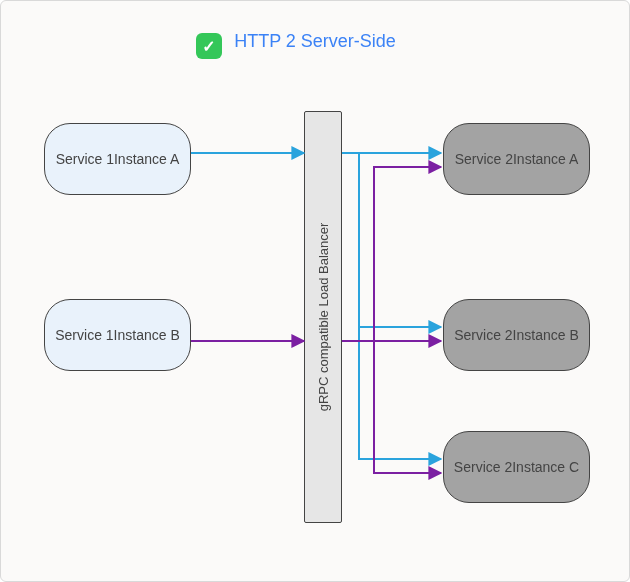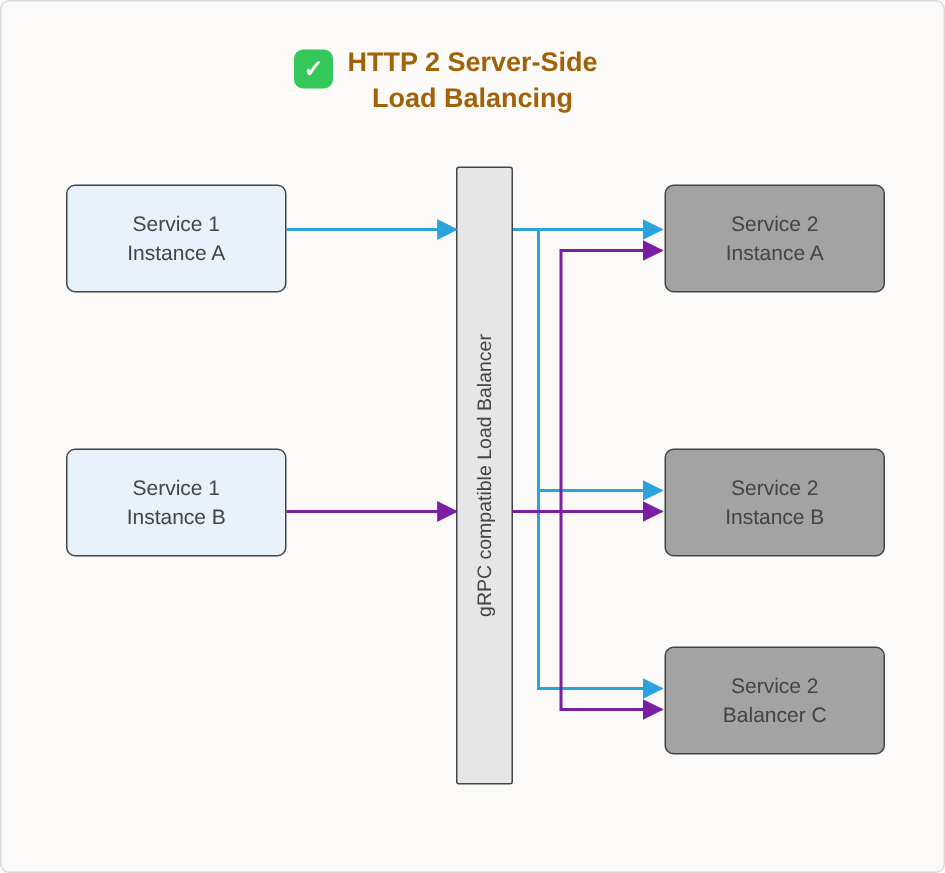--- a/index.html
+++ b/index.html
@@ -1,41 +1,40 @@
 <!DOCTYPE html>
 <html><head>
 <meta charset="utf-8">
 <style>
   html,body{margin:0;padding:0;background:#fff;font-family:Helvetica,Arial,sans-serif}
   #stage{position:relative;width:630px;height:582px;margin:0 auto;background:#fbfaf9;
          border:1px solid #d9d9d9;border-radius:6px;color:#444;box-sizing:border-box}
   .title{position:absolute;top:28px;left:0;width:100%;text-align:center;
-         font-weight:700;font-size:18px;color:#a16207;line-height:1.35}
+         font-weight:400;font-size:18px;color:#3b82f6;line-height:1.35}
   .check{position:absolute;top:32px;left:195px;width:26px;height:26px;border-radius:6px;
          background:#34c759;display:flex;align-items:center;justify-content:center;
          color:#fff;font-weight:700;font-size:16px}
-  .node{position:absolute;border:1px solid #444;border-radius:6px;display:flex;
-        flex-direction:column;align-items:center;justify-content:center;font-size:14px;color:#444}
+  .node{position:absolute;border:1px solid #444;border-radius:26px;display:flex;
+        flex-direction:row;align-items:center;justify-content:center;font-size:14px;color:#444}
   .node span{line-height:1.35}
   .left-node{background:#e9f2fb}
   .right-node{background:#a3a3a3}
   .lb{position:absolute;left:303px;top:110px;width:36px;height:410px;
       background:#e6e6e6;border:1px solid #444;border-radius:2px}
   .lb-label{position:absolute;left:50%;top:50%;white-space:nowrap;
             transform:translate(-50%,-50%) rotate(-90deg);font-size:13px;color:#444}
   svg{position:absolute;left:0;top:0}
 </style>
 </head>
 <body>
 <div id="stage">
 
 <div class="check">✓</div>
 <div class="title">
   <span>HTTP 2 Server-Side</span><br>
-  <span>Load Balancing</span>
 </div>
 
 <div class="node left-node" style="left:43px;top:122px;width:145px;height:70px">
   <span>Service 1</span>
   <span>Instance A</span>
 </div>
 <div class="node left-node" style="left:43px;top:298px;width:145px;height:70px">
   <span>Service 1</span>
   <span>Instance B</span>
 </div>
@@ -47,21 +46,21 @@
 <div class="node right-node" style="left:442px;top:122px;width:145px;height:70px">
   <span>Service 2</span>
   <span>Instance A</span>
 </div>
 <div class="node right-node" style="left:442px;top:298px;width:145px;height:70px">
   <span>Service 2</span>
   <span>Instance B</span>
 </div>
 <div class="node right-node" style="left:442px;top:430px;width:145px;height:70px">
   <span>Service 2</span>
-  <span>Balancer C</span>
+  <span>Instance C</span>
 </div>
 
 <svg width="630" height="582">
   <defs>
     <marker id="arr-blue" viewBox="0 0 10 10" refX="9" refY="5" markerWidth="7" markerHeight="7" orient="auto">
       <path d="M0 0 L10 5 L0 10 z" fill="#2aa3dd"></path>
     </marker>
     <marker id="arr-purple" viewBox="0 0 10 10" refX="9" refY="5" markerWidth="7" markerHeight="7" orient="auto">
       <path d="M0 0 L10 5 L0 10 z" fill="#7b1fa2"></path>
     </marker>

